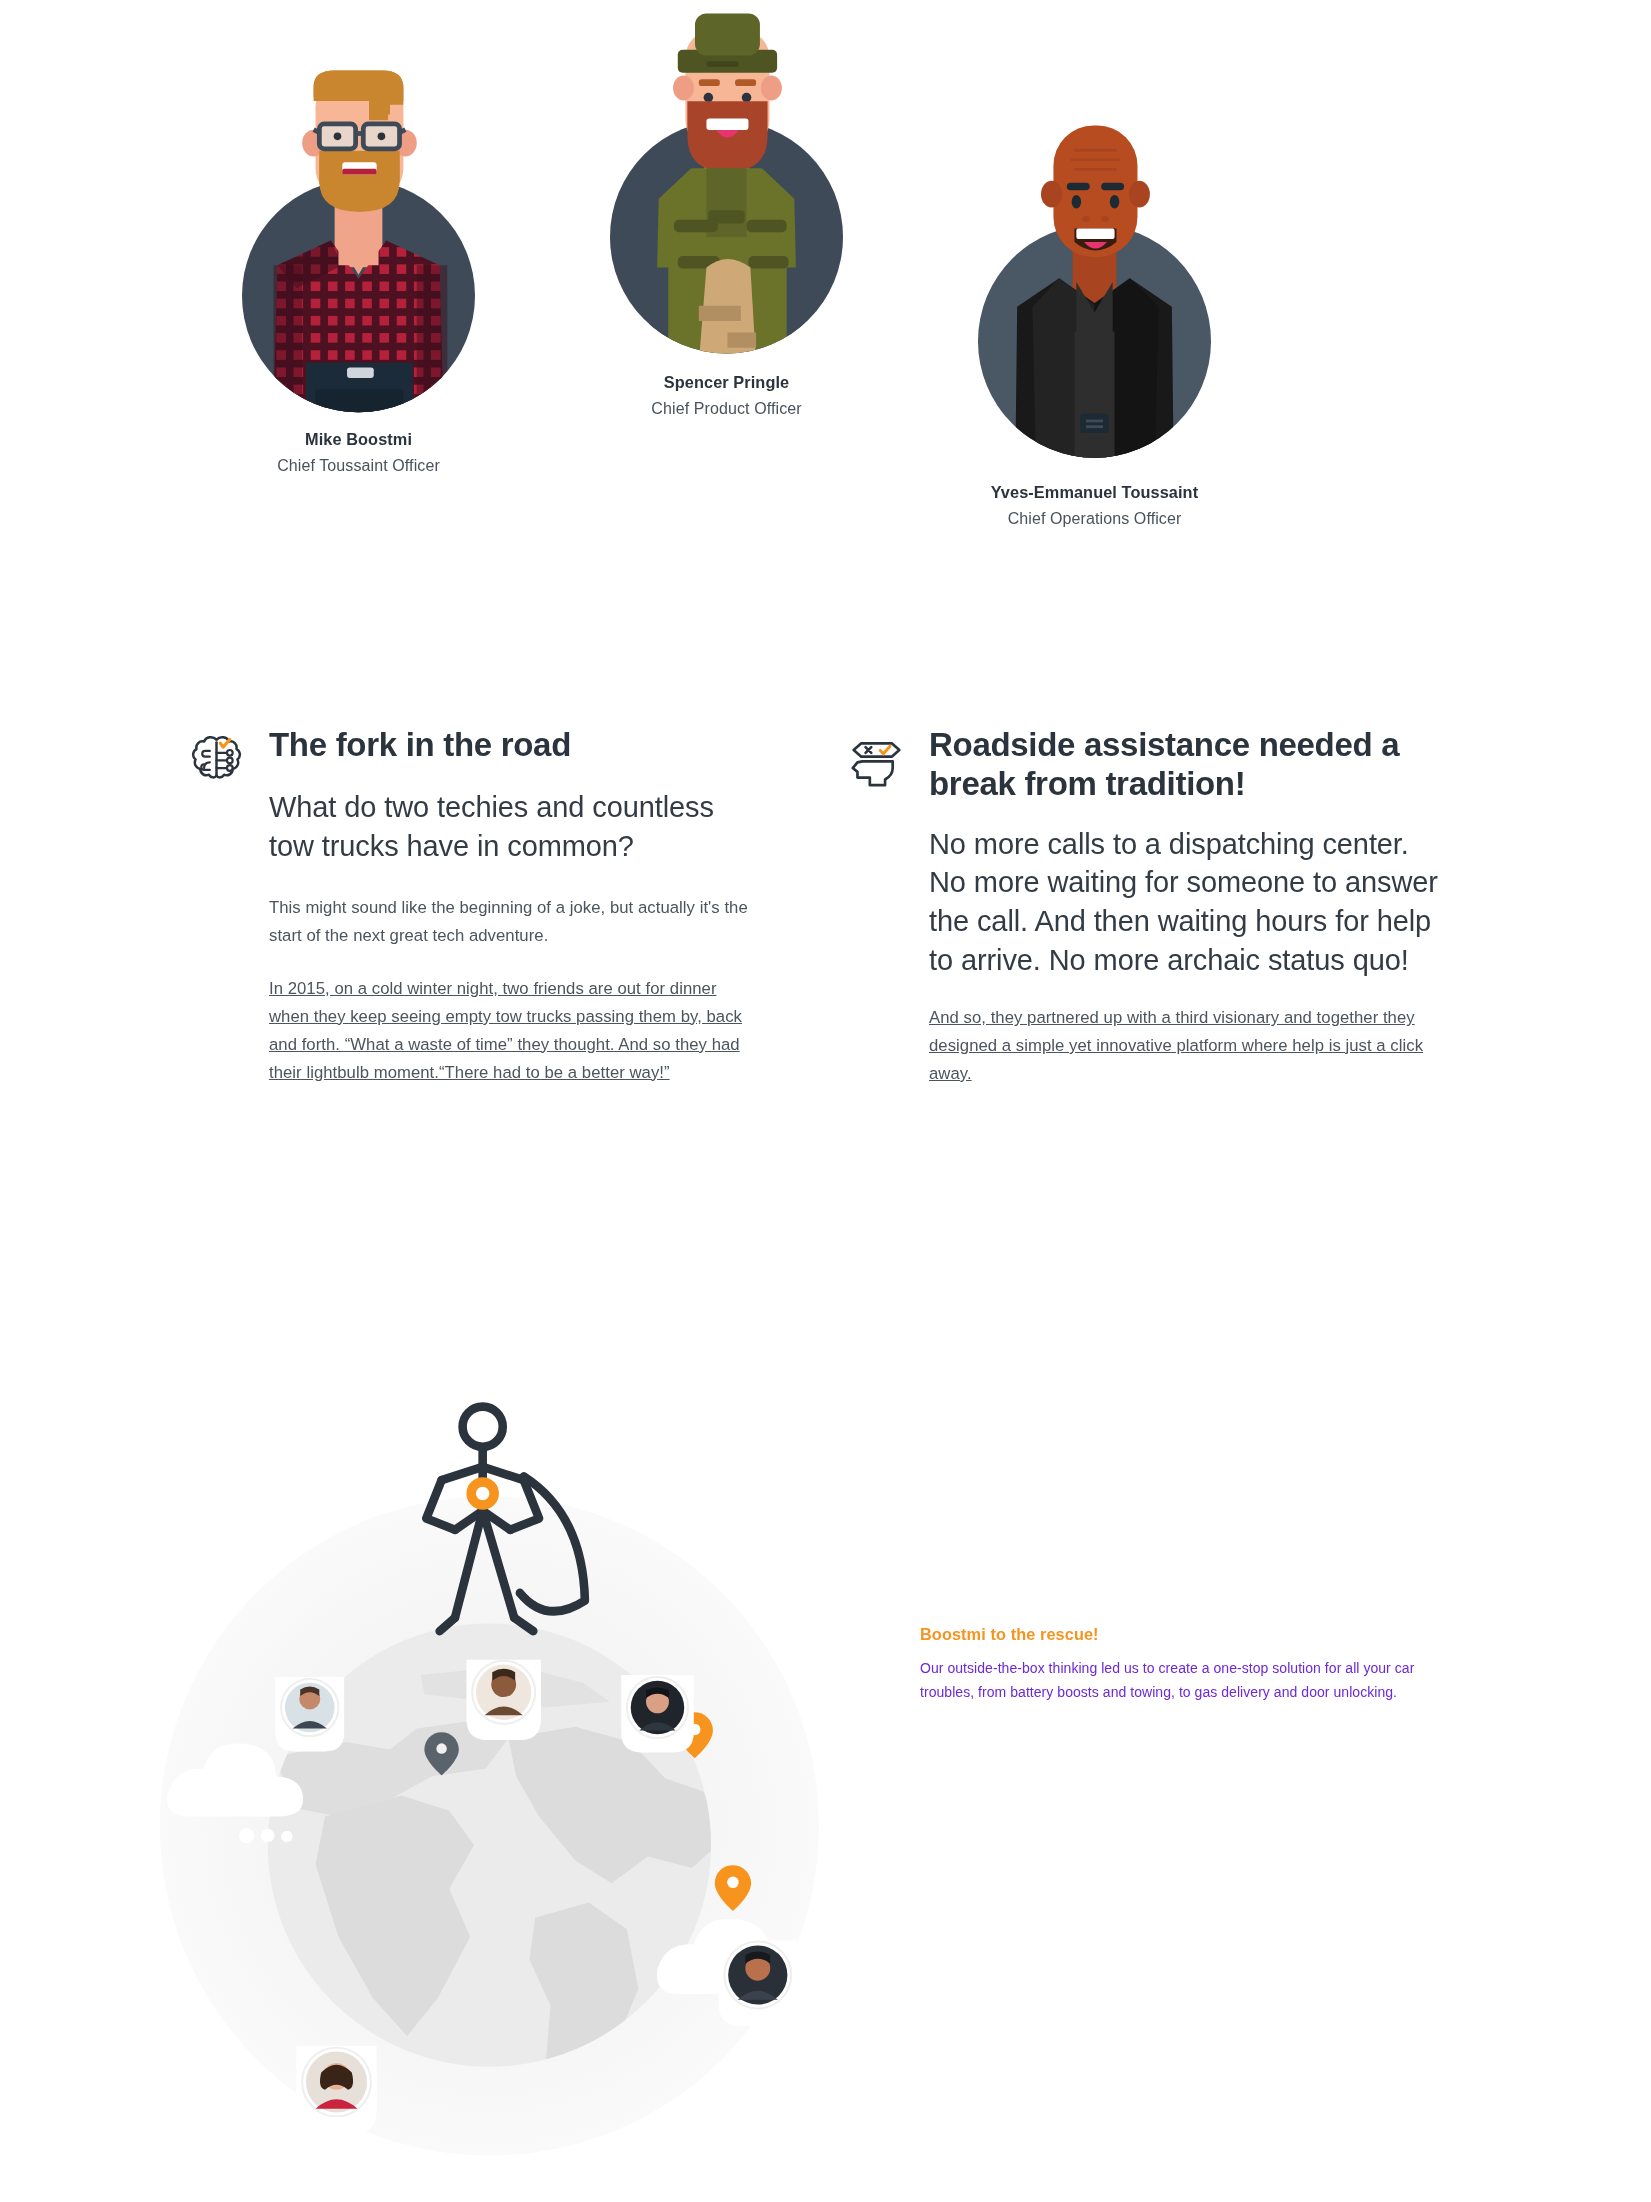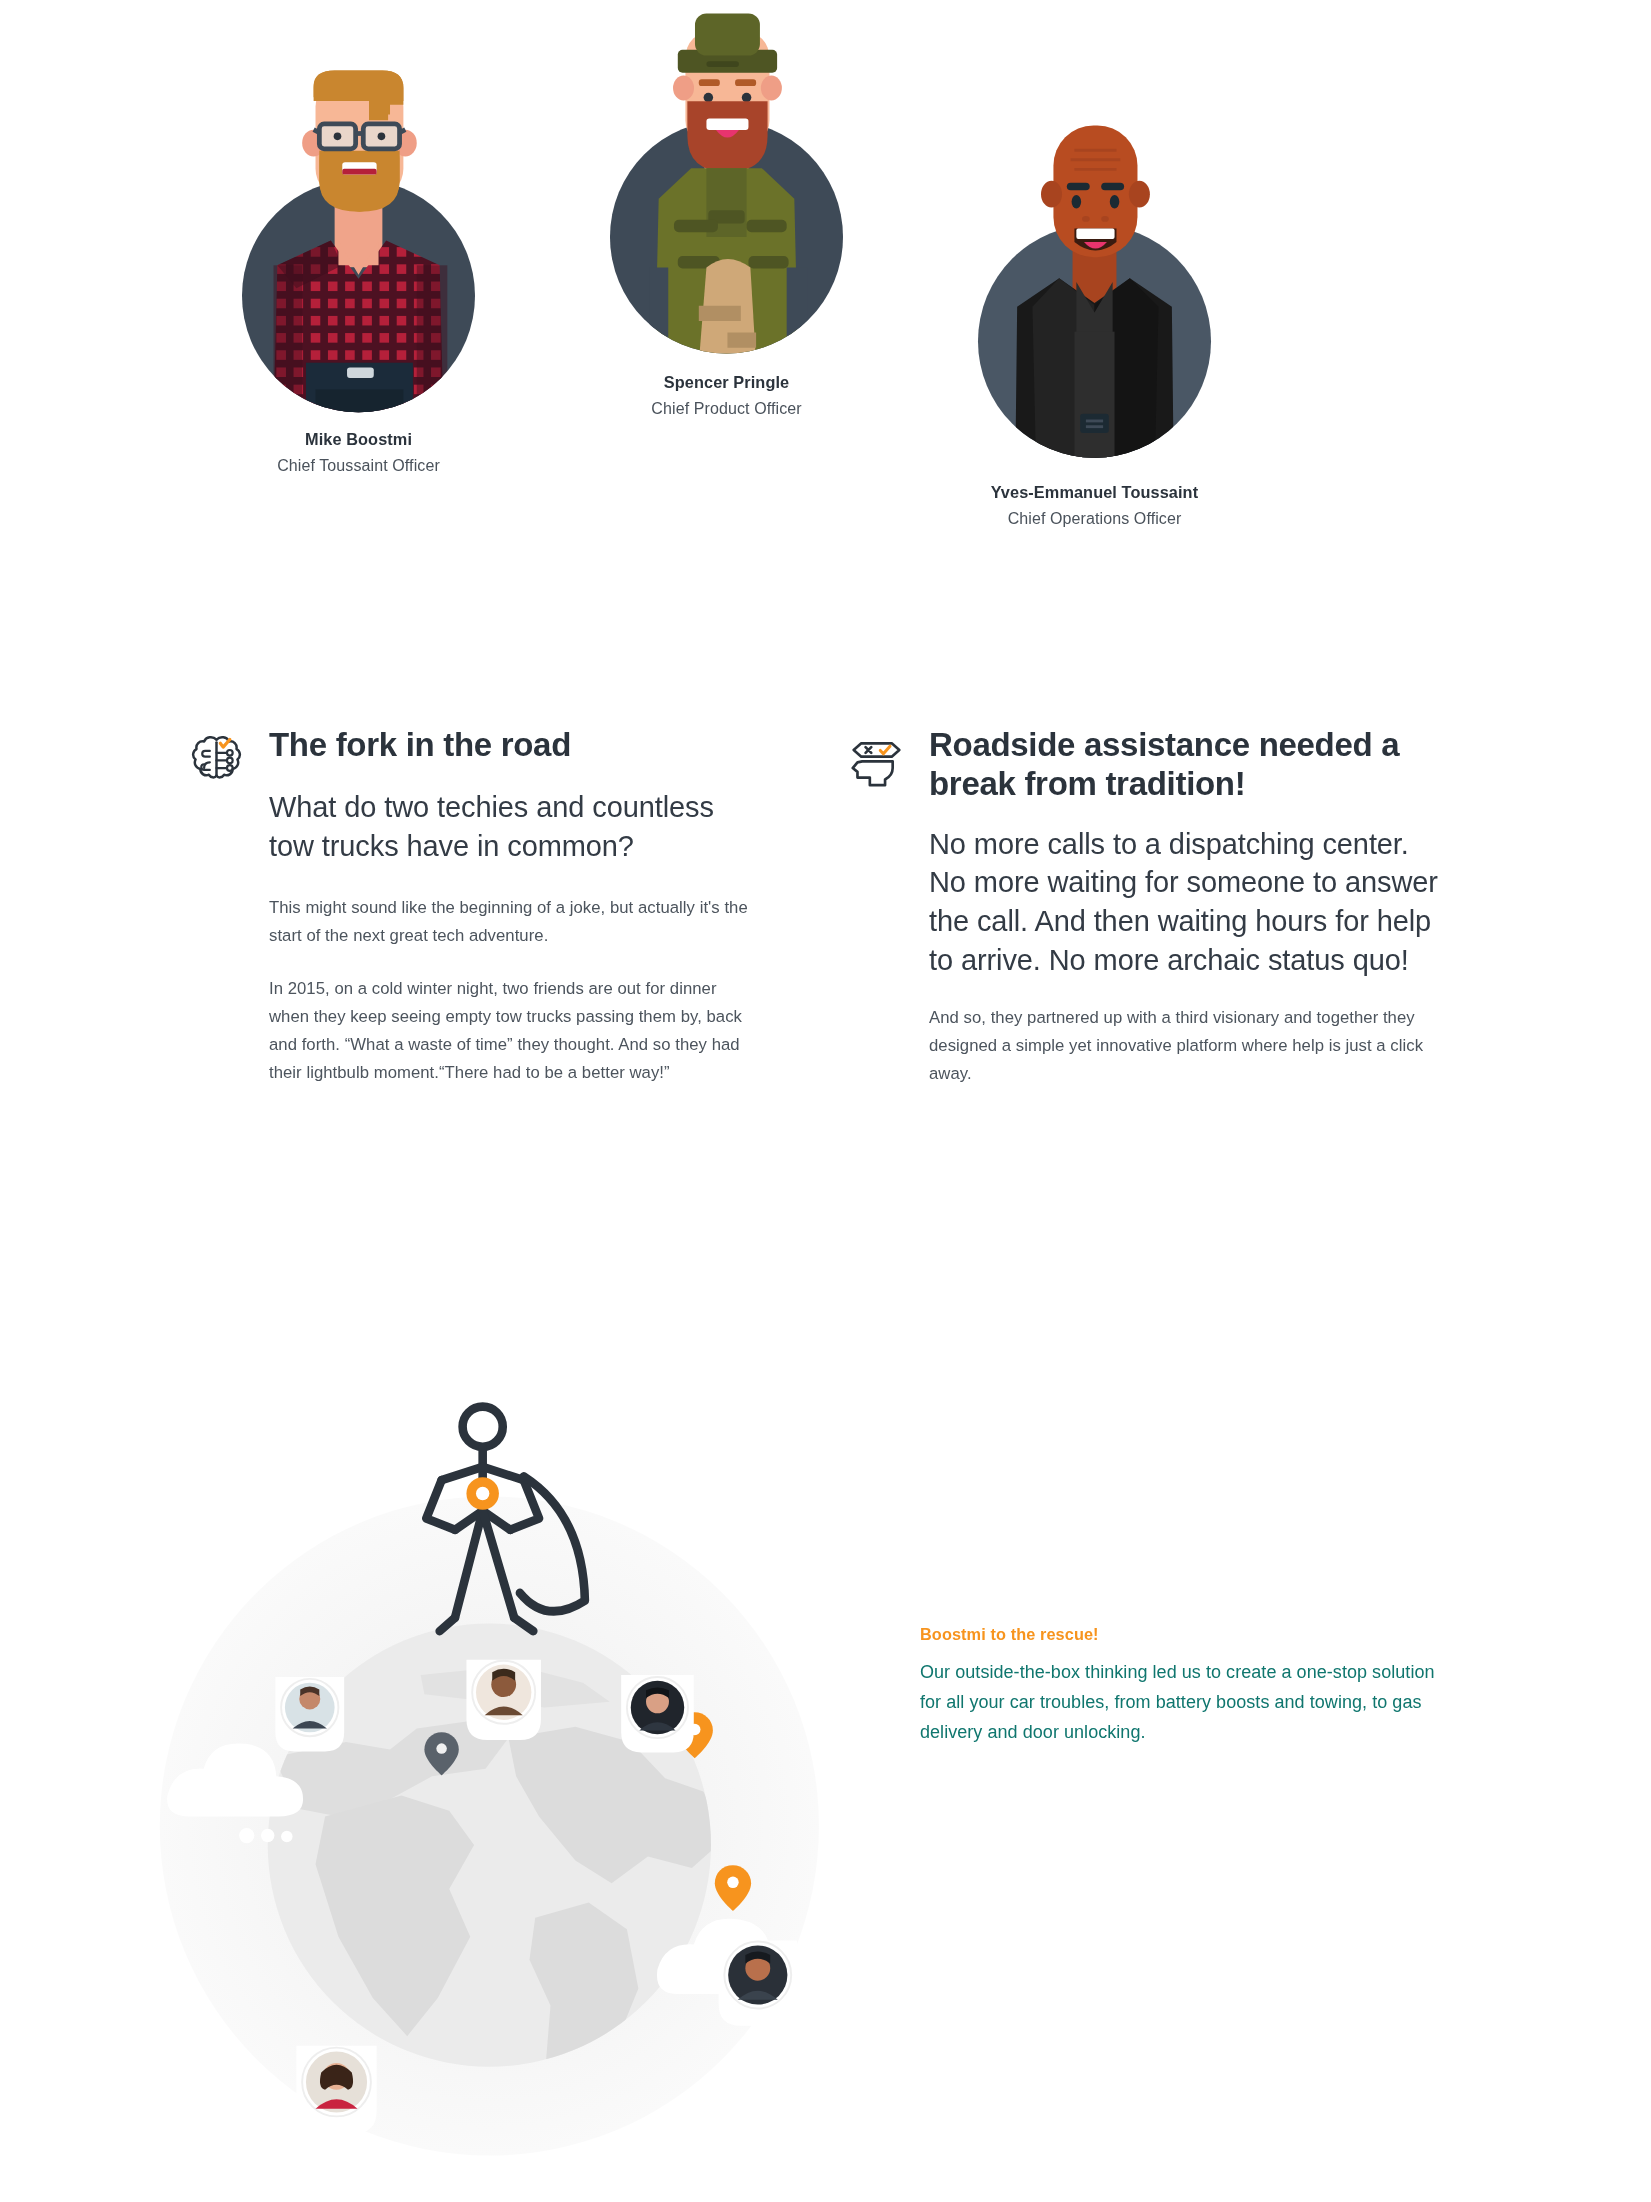--- a/index.html
+++ b/index.html
@@ -50,41 +50,41 @@
     letter-spacing: -0.3px; margin: 0 0 21px 0;
   }
   p.story-lead {
     font-size: 29px; line-height: 1.33; font-weight: 400; color: #333b45;
     letter-spacing: -0.1px; margin: 0 0 25px 0;
   }
   p.story-text {
     font-size: 16.7px; line-height: 1.67; font-weight: 400; color: #4c545d;
     letter-spacing: 0.05px; margin: 0 0 25px 0;
   }
-  p.story-text:last-child { margin-bottom: 0; }
+  p.story-text:last-child { margin-bottom: 0; text-decoration: underline; }
 
   .col-left .story-title { margin-bottom: 23px; }
   .col-left .story-lead { margin-bottom: 29px; }
 
   
   .hero { position: absolute; top: 1367px; left: 0; width: 1372px; height: 832px; }
   .globe-wrap { position: absolute; left: 134px; top: 0; width: 726px; height: 832px; }
   .globe-wrap svg { display: block; }
 
   .hero-text { position: absolute; left: 920px; top: 258px; width: 516px; }
   .eyebrow {
     font-size: 16.3px; font-weight: 700; color: #f7941e; letter-spacing: 0.1px;
     margin-bottom: 13.4px;
   }
   h2.hero-title {
     font-size: 33px; line-height: 1.2; font-weight: 700; color: #2b333c;
     letter-spacing: -0.3px; margin: 0 0 25px 0;
   }
   p.hero-text-body {
-    font-size: 18px; line-height: 1.67; color: #0f766e; letter-spacing: 0.05px;
+    font-size: 14px; line-height: 1.67; color: #6d28d9; letter-spacing: 0.05px;
   }
 </style>
 </head>
 <body>
 
 <div class="page">
 
   <section class="team">
 
     <div class="member m1">

